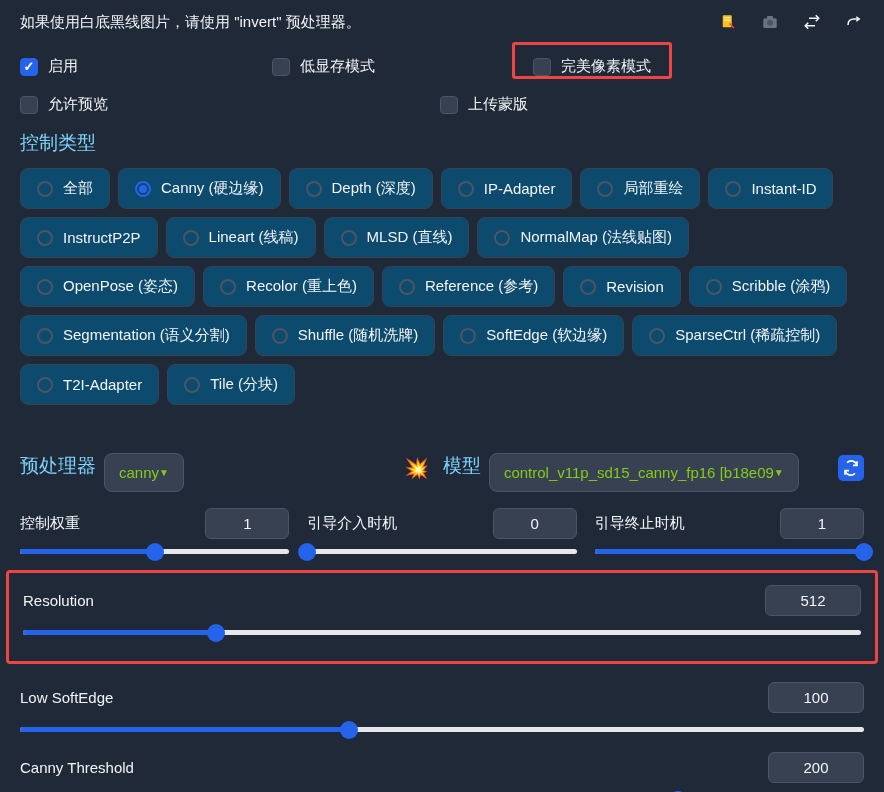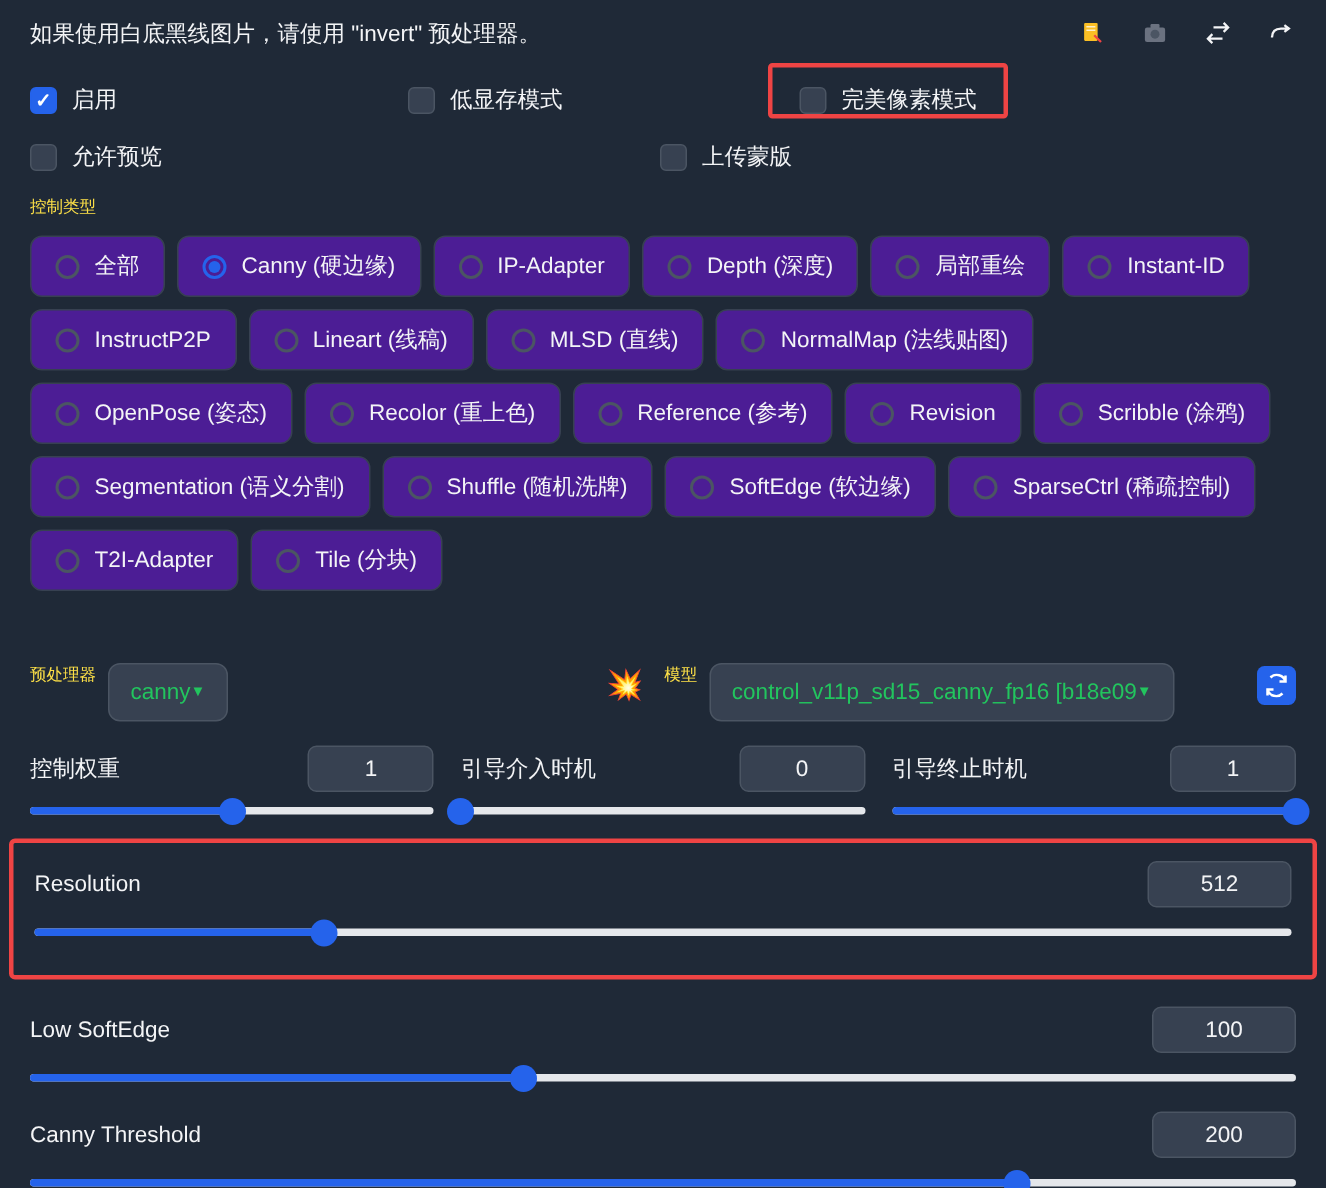--- a/index.html
+++ b/index.html
@@ -25,48 +25,48 @@
       background: #374151; border: 1px solid #4b5563;
       display: flex; align-items: center; justify-content: center;
       cursor: pointer; flex-shrink: 0;
     }
     .checkbox.checked { background: #2563eb; border-color: #2563eb; }
     .checkbox.checked::after { content: "✓"; color: white; font-size: 13px; font-weight: bold; }
     .checkbox-label { font-size: 15px; color: #f3f4f6; }
     
     .highlight-red { border: 3px solid #ef4444; border-radius: 3px; padding: 12px 18px 0; display: inline-flex; }
     
-    .section-label { font-size: 11px; color: #fde047; margin-bottom: 12px; }
+    .section-label { font-size: 19px; color: #7dd3fc; margin-bottom: 12px; }
     
     .radio-group { display: flex; flex-wrap: wrap; gap: 8px; margin-bottom: 16px; }
     .radio-item {
       display: flex; align-items: center; gap: 10px;
       padding: 10px 16px;
-      background: #4c1d95;
+      background: #0c4a6e;
       border: 1px solid #374151;
       border-radius: 8px;
       cursor: pointer;
     }
     .radio-circle {
       width: 16px; height: 16px; border-radius: 50%;
       border: 2px solid #4b5563; background: transparent;
       display: flex; align-items: center; justify-content: center;
     }
     .radio-circle.selected { border-color: #2563eb; }
     .radio-circle.selected::after {
       content: ""; width: 8px; height: 8px; border-radius: 50%; background: #2563eb;
     }
     .radio-label { font-size: 15px; color: #f3f4f6; white-space: nowrap; }
     
     .dropdown-row { display: flex; gap: 10px; align-items: flex-end; margin-bottom: 16px; }
     .dropdown-col { display: flex; flex-direction: row; gap: 8px; margin-top: 32px; }
     .dropdown {
       background: #374151; border: 1px solid #4b5563; border-radius: 8px;
       padding: 10px 14px; display: flex; justify-content: space-between; align-items: center;
-      cursor: pointer; color: #22c55e; font-size: 15px;
+      cursor: pointer; color: #84cc16; font-size: 15px;
     }
     .dropdown-chevron { font-size: 10px; }
     .spark-icon { font-size: 20px; padding: 0 4px; }
     .refresh-btn {
       width: 26px; height: 26px; background: #2563eb; border-radius: 5px;
       display: flex; align-items: center; justify-content: center; cursor: pointer;
       color: white; font-size: 14px; flex-shrink: 0;
     }
     
     .slider-row { display: flex; gap: 18px; margin-bottom: 16px; }
@@ -169,25 +169,25 @@
     <div class="radio-item">
       <div class="radio-circle"></div>
       <span class="radio-label">全部</span>
     </div>
     <div class="radio-item">
       <div class="radio-circle selected"></div>
       <span class="radio-label">Canny (硬边缘)</span>
     </div>
     <div class="radio-item">
       <div class="radio-circle"></div>
+      <span class="radio-label">Depth (深度)</span>
+    </div>
+    <div class="radio-item">
+      <div class="radio-circle"></div>
       <span class="radio-label">IP-Adapter</span>
-    </div>
-    <div class="radio-item">
-      <div class="radio-circle"></div>
-      <span class="radio-label">Depth (深度)</span>
     </div>
     <div class="radio-item">
       <div class="radio-circle"></div>
       <span class="radio-label">局部重绘</span>
     </div>
     <div class="radio-item">
       <div class="radio-circle"></div>
       <span class="radio-label">Instant-ID</span>
     </div>
     <div class="radio-item">

